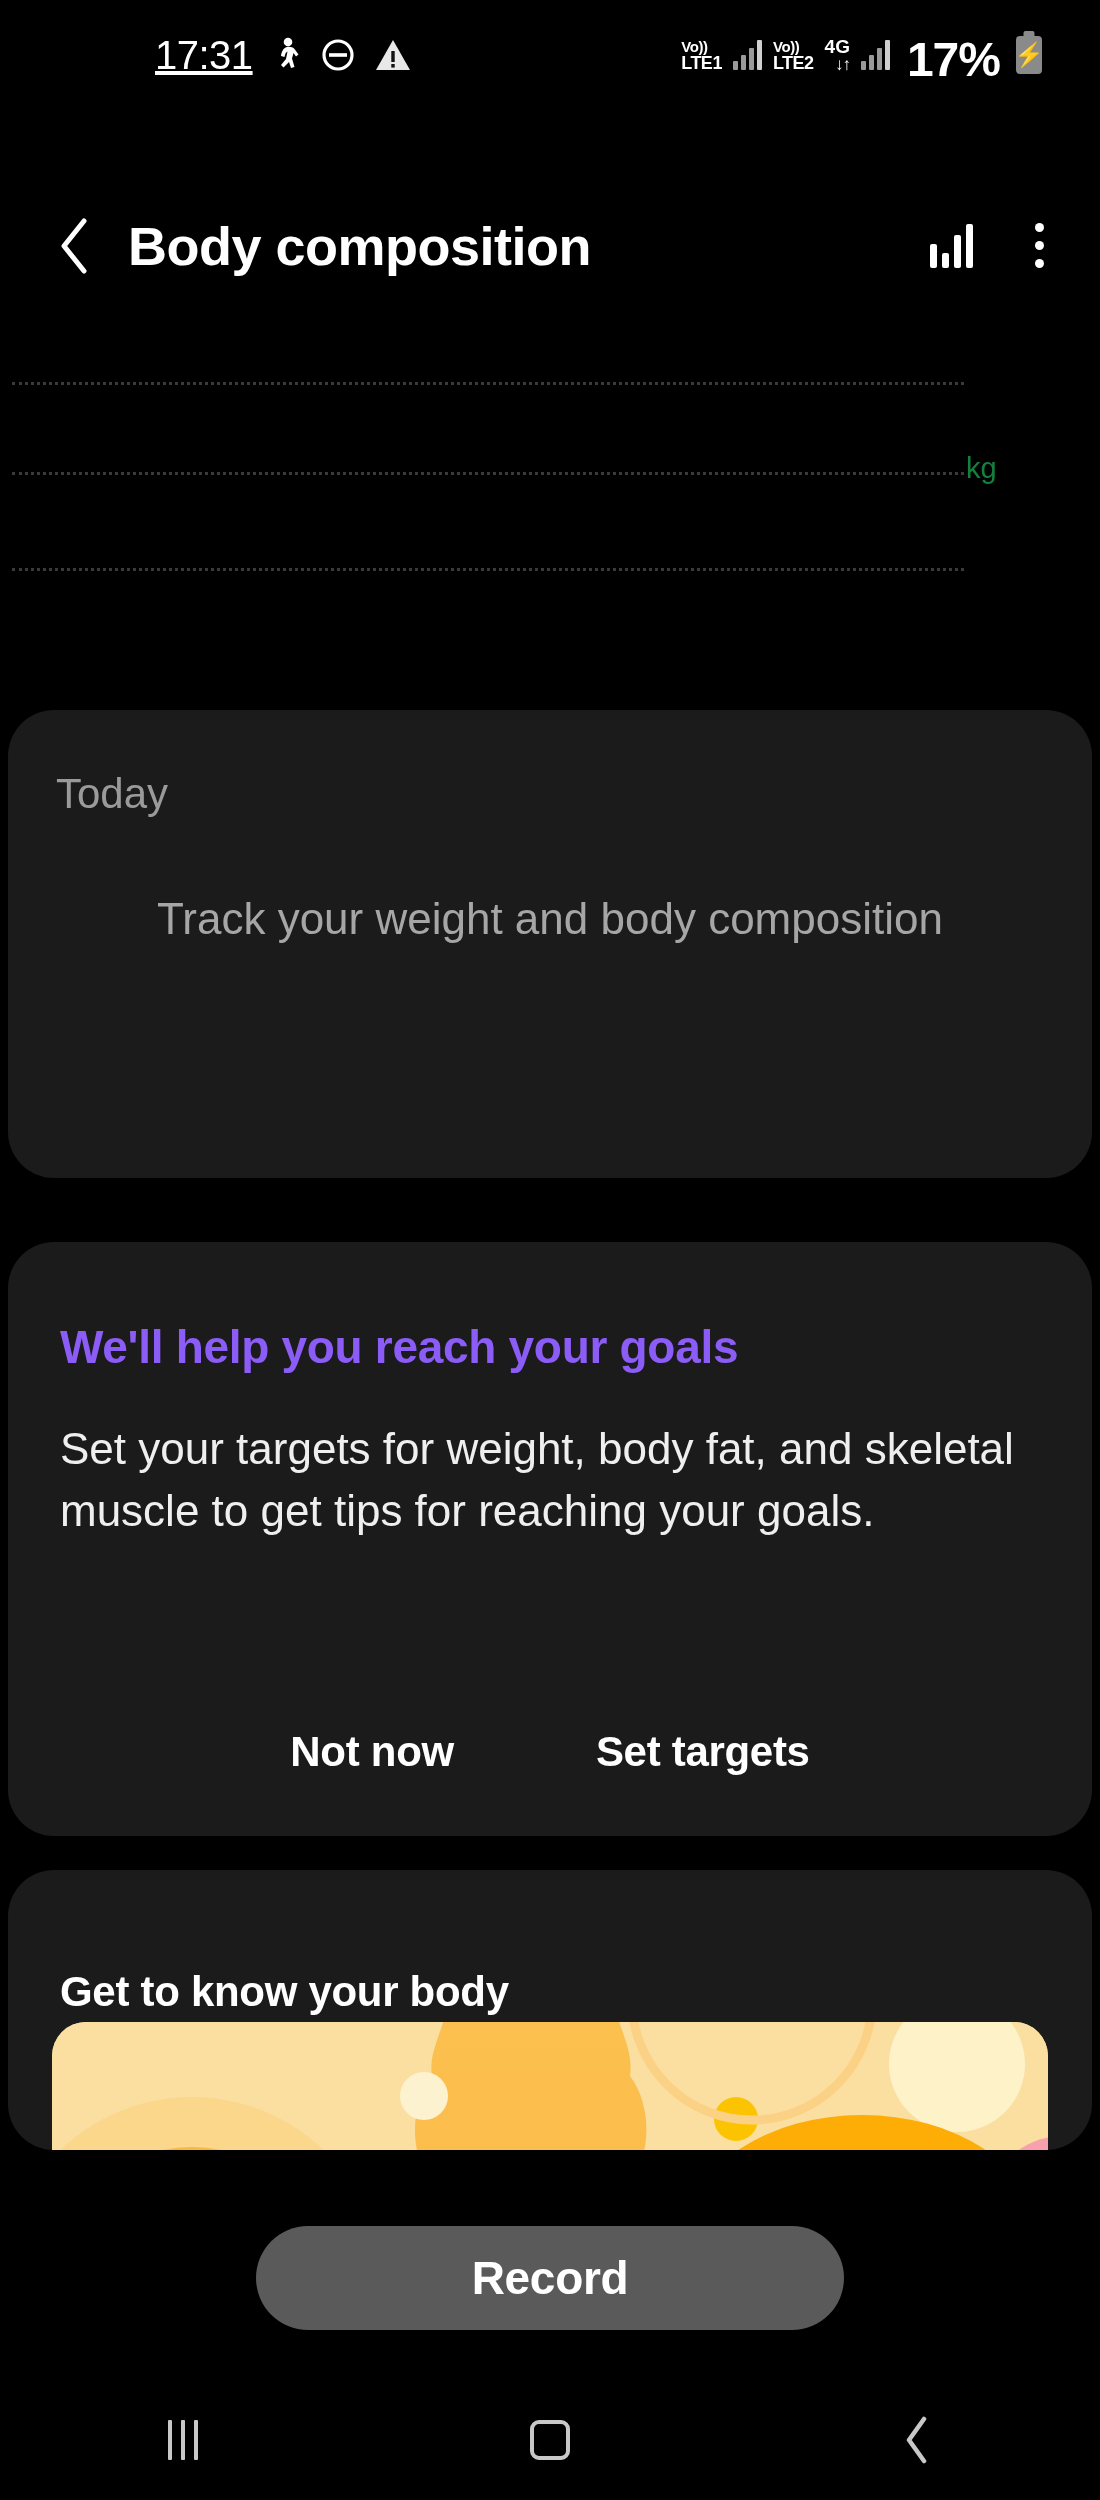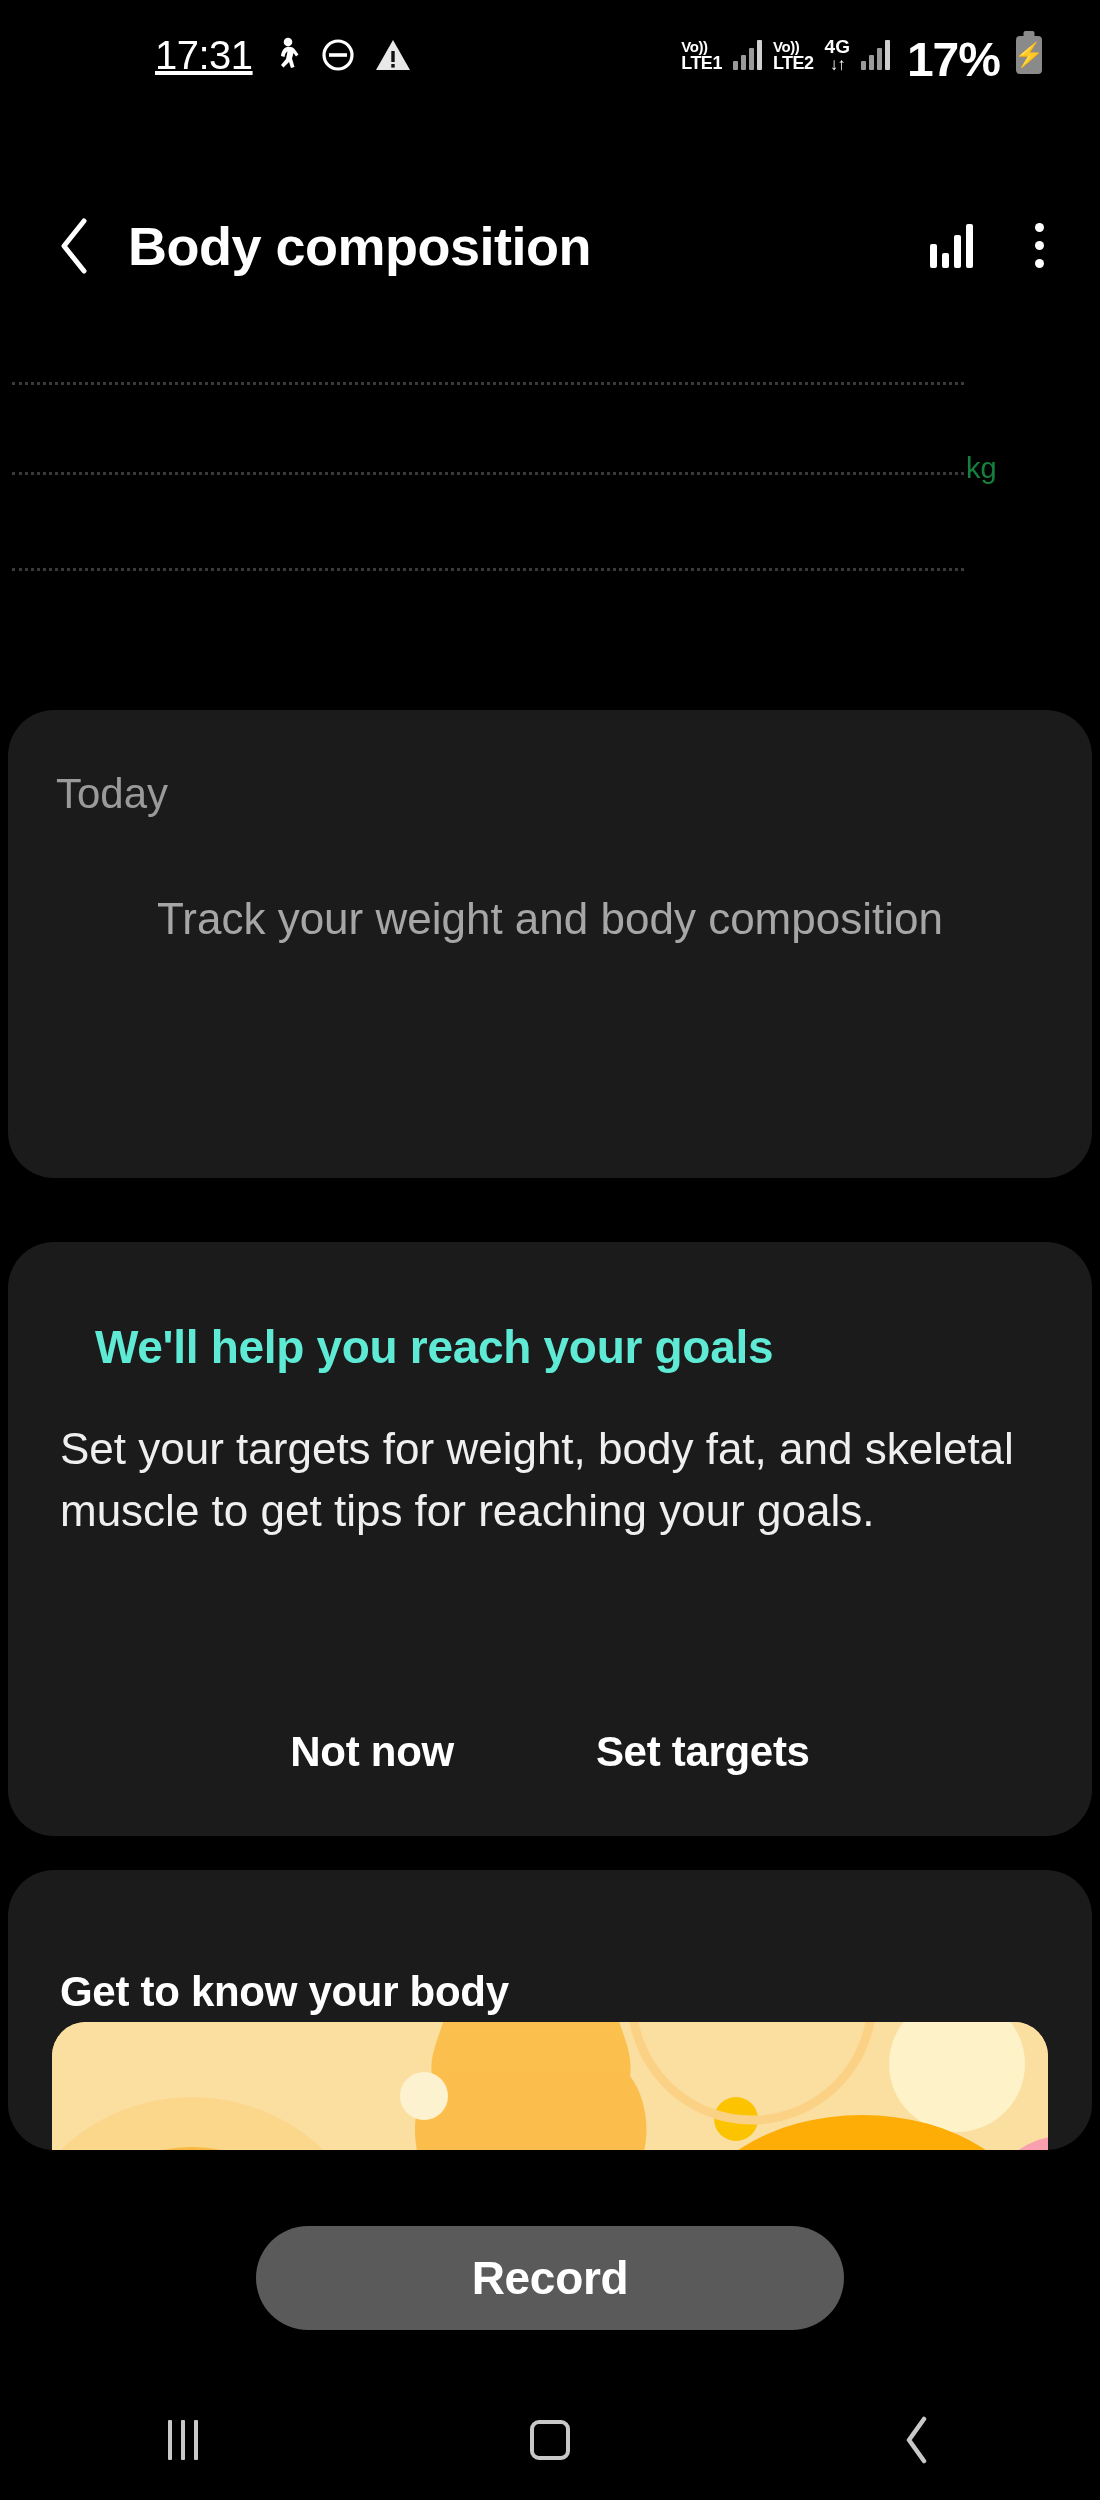--- a/index.html
+++ b/index.html
@@ -23,21 +23,21 @@
 
   .sb-right{ display:flex; align-items:center; gap:11px; }
   .volte{ display:flex; flex-direction:column; align-items:flex-start; line-height:1.0; }
   .volte .l1{ color:#fff; font-size:15px; font-weight:700; letter-spacing:-0.4px; }
   .volte .l2{ color:#fff; font-size:18px; font-weight:700; letter-spacing:-0.5px; }
   .bars{ display:flex; align-items:flex-end; gap:3px; height:30px; }
   .bars i{ display:block; width:5px; background:#fff; border-radius:1px; }
   .bars i.b1{height:9px}.bars i.b2{height:15px}.bars i.b3{height:22px}.bars i.b4{height:30px}
   .bars.dim i{ background:#9a9a9a; }
   .bars.dim i.b4{ background:#cfcfcf; }
-  .netg{ display:flex; flex-direction:column; align-items:center; line-height:1.0; }
+  .netg{ display:flex; flex-direction:column; align-items:flex-end; line-height:1.0; }
   .netg .g1{ color:#fff; font-size:19px; font-weight:700; }
   .netg .g2{ color:#fff; font-size:17px; font-weight:700; letter-spacing:-1px;}
   .sb-batt{ color:#fff; font-size:48px; font-weight:700; margin-left:6px; letter-spacing:-1px;margin-top:8px;}
   .battery{
     position:relative; width:26px; height:38px; border-radius:4px;
     background:#8a8a8a; margin-left:5px;
   }
   .battery:before{
     content:""; position:absolute; top:-5px; left:50%; transform:translateX(-50%);
     width:11px; height:5px; background:#8a8a8a; border-radius:2px 2px 0 0;
@@ -87,21 +87,21 @@
   }
   .today-msg{
     position:absolute; left:60px; right:60px; top:180px;
     text-align:center; color:#a6a6a6; font-size:44px;
     font-weight:400; line-height:1.32;
   }
 
   .card-goals{ top:1242px; height:594px; }
   .goals-title{
     position:absolute; left:52px; top:78px;
-    color:#5eead4; font-size:46px; font-weight:700; letter-spacing:-0.3px;margin-left:35px;
+    color:#8b5cf6; font-size:46px; font-weight:700; letter-spacing:-0.3px;
   }
   .goals-body{
     position:absolute; left:52px; right:46px; top:176px;
     color:#efefef; font-size:44px; font-weight:400; line-height:1.42;
   }
   .goals-actions{
     position:absolute; left:0; right:0; bottom:54px;
     display:flex; justify-content:center; gap:122px;
   }
   .goals-actions .act{

